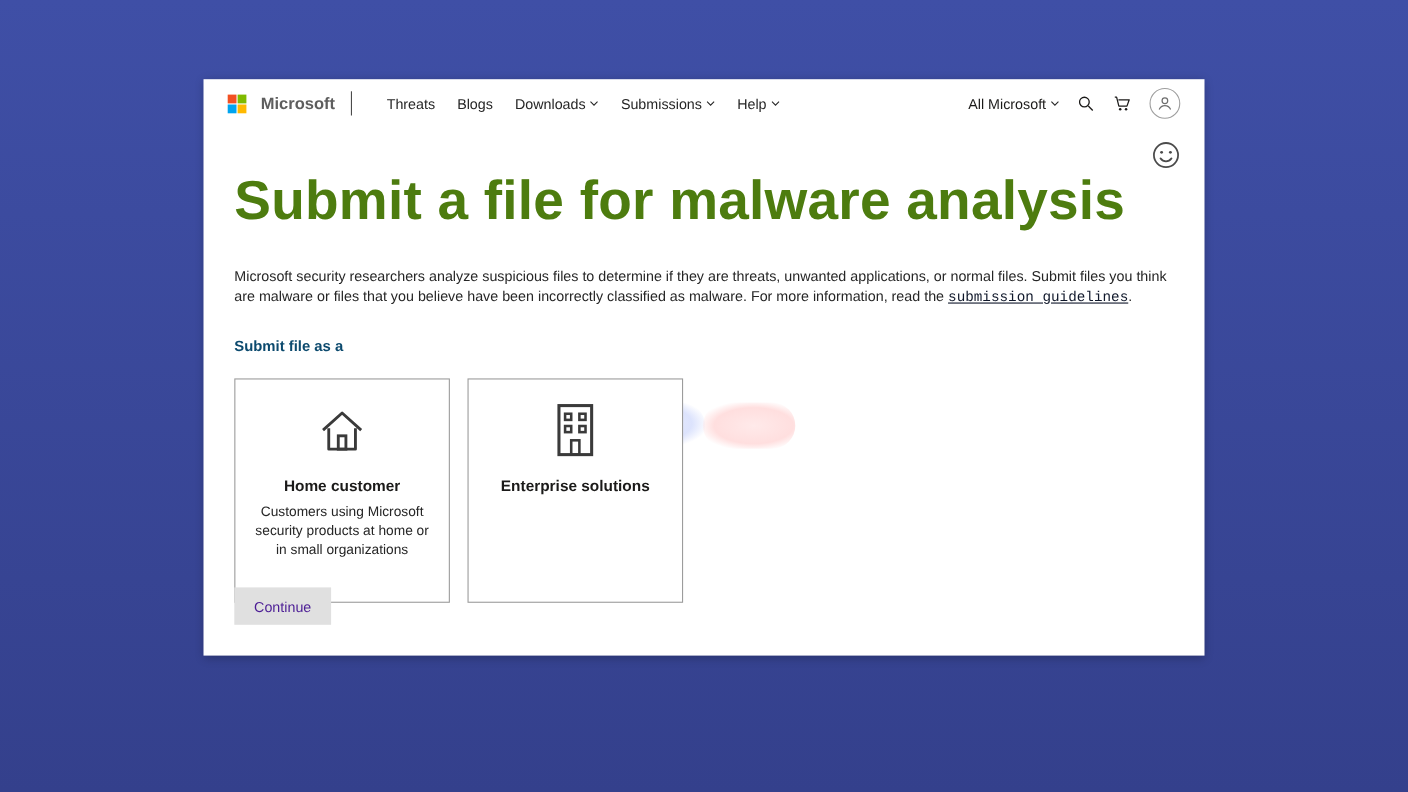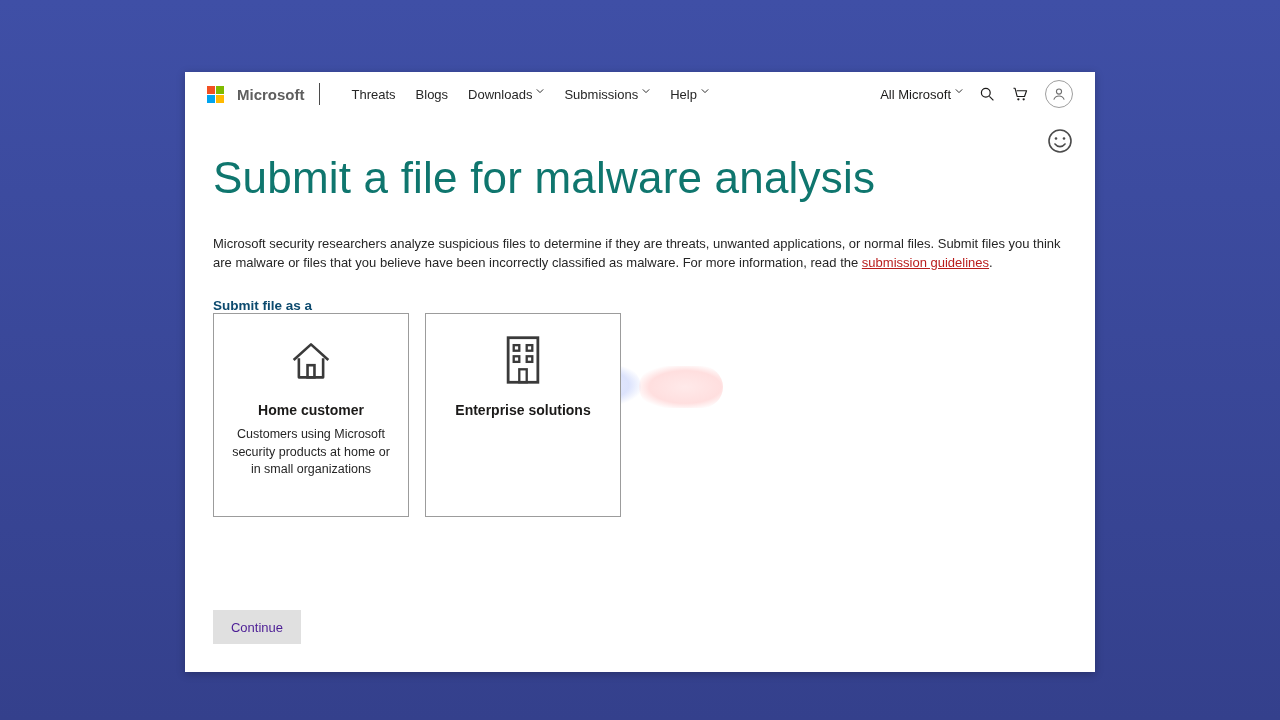--- a/index.html
+++ b/index.html
@@ -1,44 +1,44 @@
 <!DOCTYPE html>
 <html><head>
 <meta charset="utf-8">
 <style>
   html,body{margin:0;padding:0;width:1280px;height:720px;overflow:hidden;
     font-family:"Segoe UI",Arial,Helvetica,sans-serif;}
   body{background:#3b4a9e;background:linear-gradient(180deg,#3f4fa6 0%,#34408c 100%);}
-  .page-window{position:absolute;left:185px;top:72px;width:910px;height:600px;
+  .page-window{position:absolute;left:185px;top:72px;width:910px;height:524px;
     background:#ffffff;box-shadow:0 2px 8px rgba(0,0,0,0.25);overflow:hidden;}
   
   .navbar{position:absolute;left:0;top:0;right:0;height:44px;
     display:flex;align-items:center;padding:0 22px 0 22px;color:#1b1a19;}
   .ms-logo{display:flex;align-items:center;gap:7px;}
   .ms-logo .sq{width:8px;height:8px;display:inline-block;}
   .brand-text{font-size:15px;color:#5e5e5e;font-weight:600;margin-left:6px;}
   .vdiv{width:1px;height:22px;background:#4b4b4b;margin:0 14px;}
   .product{font-size:15.5px;font-weight:600;color:#262626;}
   .nav-links{display:flex;align-items:center;gap:20px;margin-left:18px;font-size:13px;color:#262626;}
-  .nav-item{display:flex;align-items:flex-start;gap:4px;cursor:pointer;}
+  .nav-item{display:flex;align-items:center;gap:4px;cursor:pointer;}
   .chev{width:8px;height:8px;}
   .nav-right{display:flex;align-items:center;gap:16px;margin-left:auto;font-size:13px;}
   .icon-btn{display:flex;align-items:center;justify-content:center;cursor:pointer;}
   .avatar-circle{width:26px;height:26px;border:1.5px solid #9e9e9e;border-radius:50%;
     display:flex;align-items:center;justify-content:center;color:#6e6e6e;}
   
   .feedback{position:absolute;right:22px;top:56px;width:26px;height:26px;cursor:pointer;}
   
   .content{position:absolute;left:28px;right:28px;top:80px;}
-  .page-title{font-size:44px;font-weight:400;color:#0f766e;letter-spacing:.2px;
+  .page-title{font-size:50px;font-weight:700;color:#4d7c0f;letter-spacing:.2px;
     margin:0 0 30px 0;line-height:1.2;}
   .intro{font-size:13px;color:#262626;line-height:1.45;margin:0 0 0 0;}
-  .intro a{color:#b91c1c;text-decoration:underline;}
+  .intro a{color:#0f172a;text-decoration:underline;font-family:Liberation Mono, monospace;}
   .subhead{font-size:13.5px;font-weight:700;color:#0c4a6e;margin-top:26px;}
-  .cards{display:flex;gap:16px;}
+  .cards{display:flex;gap:16px;margin-top:22px;}
   .card{width:196px;height:204px;border:1px solid #9c9c9c;background:#fff;
     display:flex;flex-direction:column;align-items:center;text-align:center;
     padding:18px 14px 12px 14px;box-sizing:border-box;cursor:pointer;}
   .card .ico{width:56px;height:56px;display:flex;align-items:center;justify-content:center;
     color:#3a3a3a;margin-bottom:10px;}
   .card h3{font-size:14px;font-weight:700;margin:4px 0 8px 0;color:#1b1a19;}
   .card p{font-size:12.5px;color:#262626;line-height:1.4;margin:0;}
   .continue-btn{position:absolute;left:28px;bottom:28px;width:88px;height:34px;
     background:#e0e0e0;color:#4c1d95;border:none;font-size:13px;cursor:not-allowed;
     display:flex;align-items:center;justify-content:center;}

